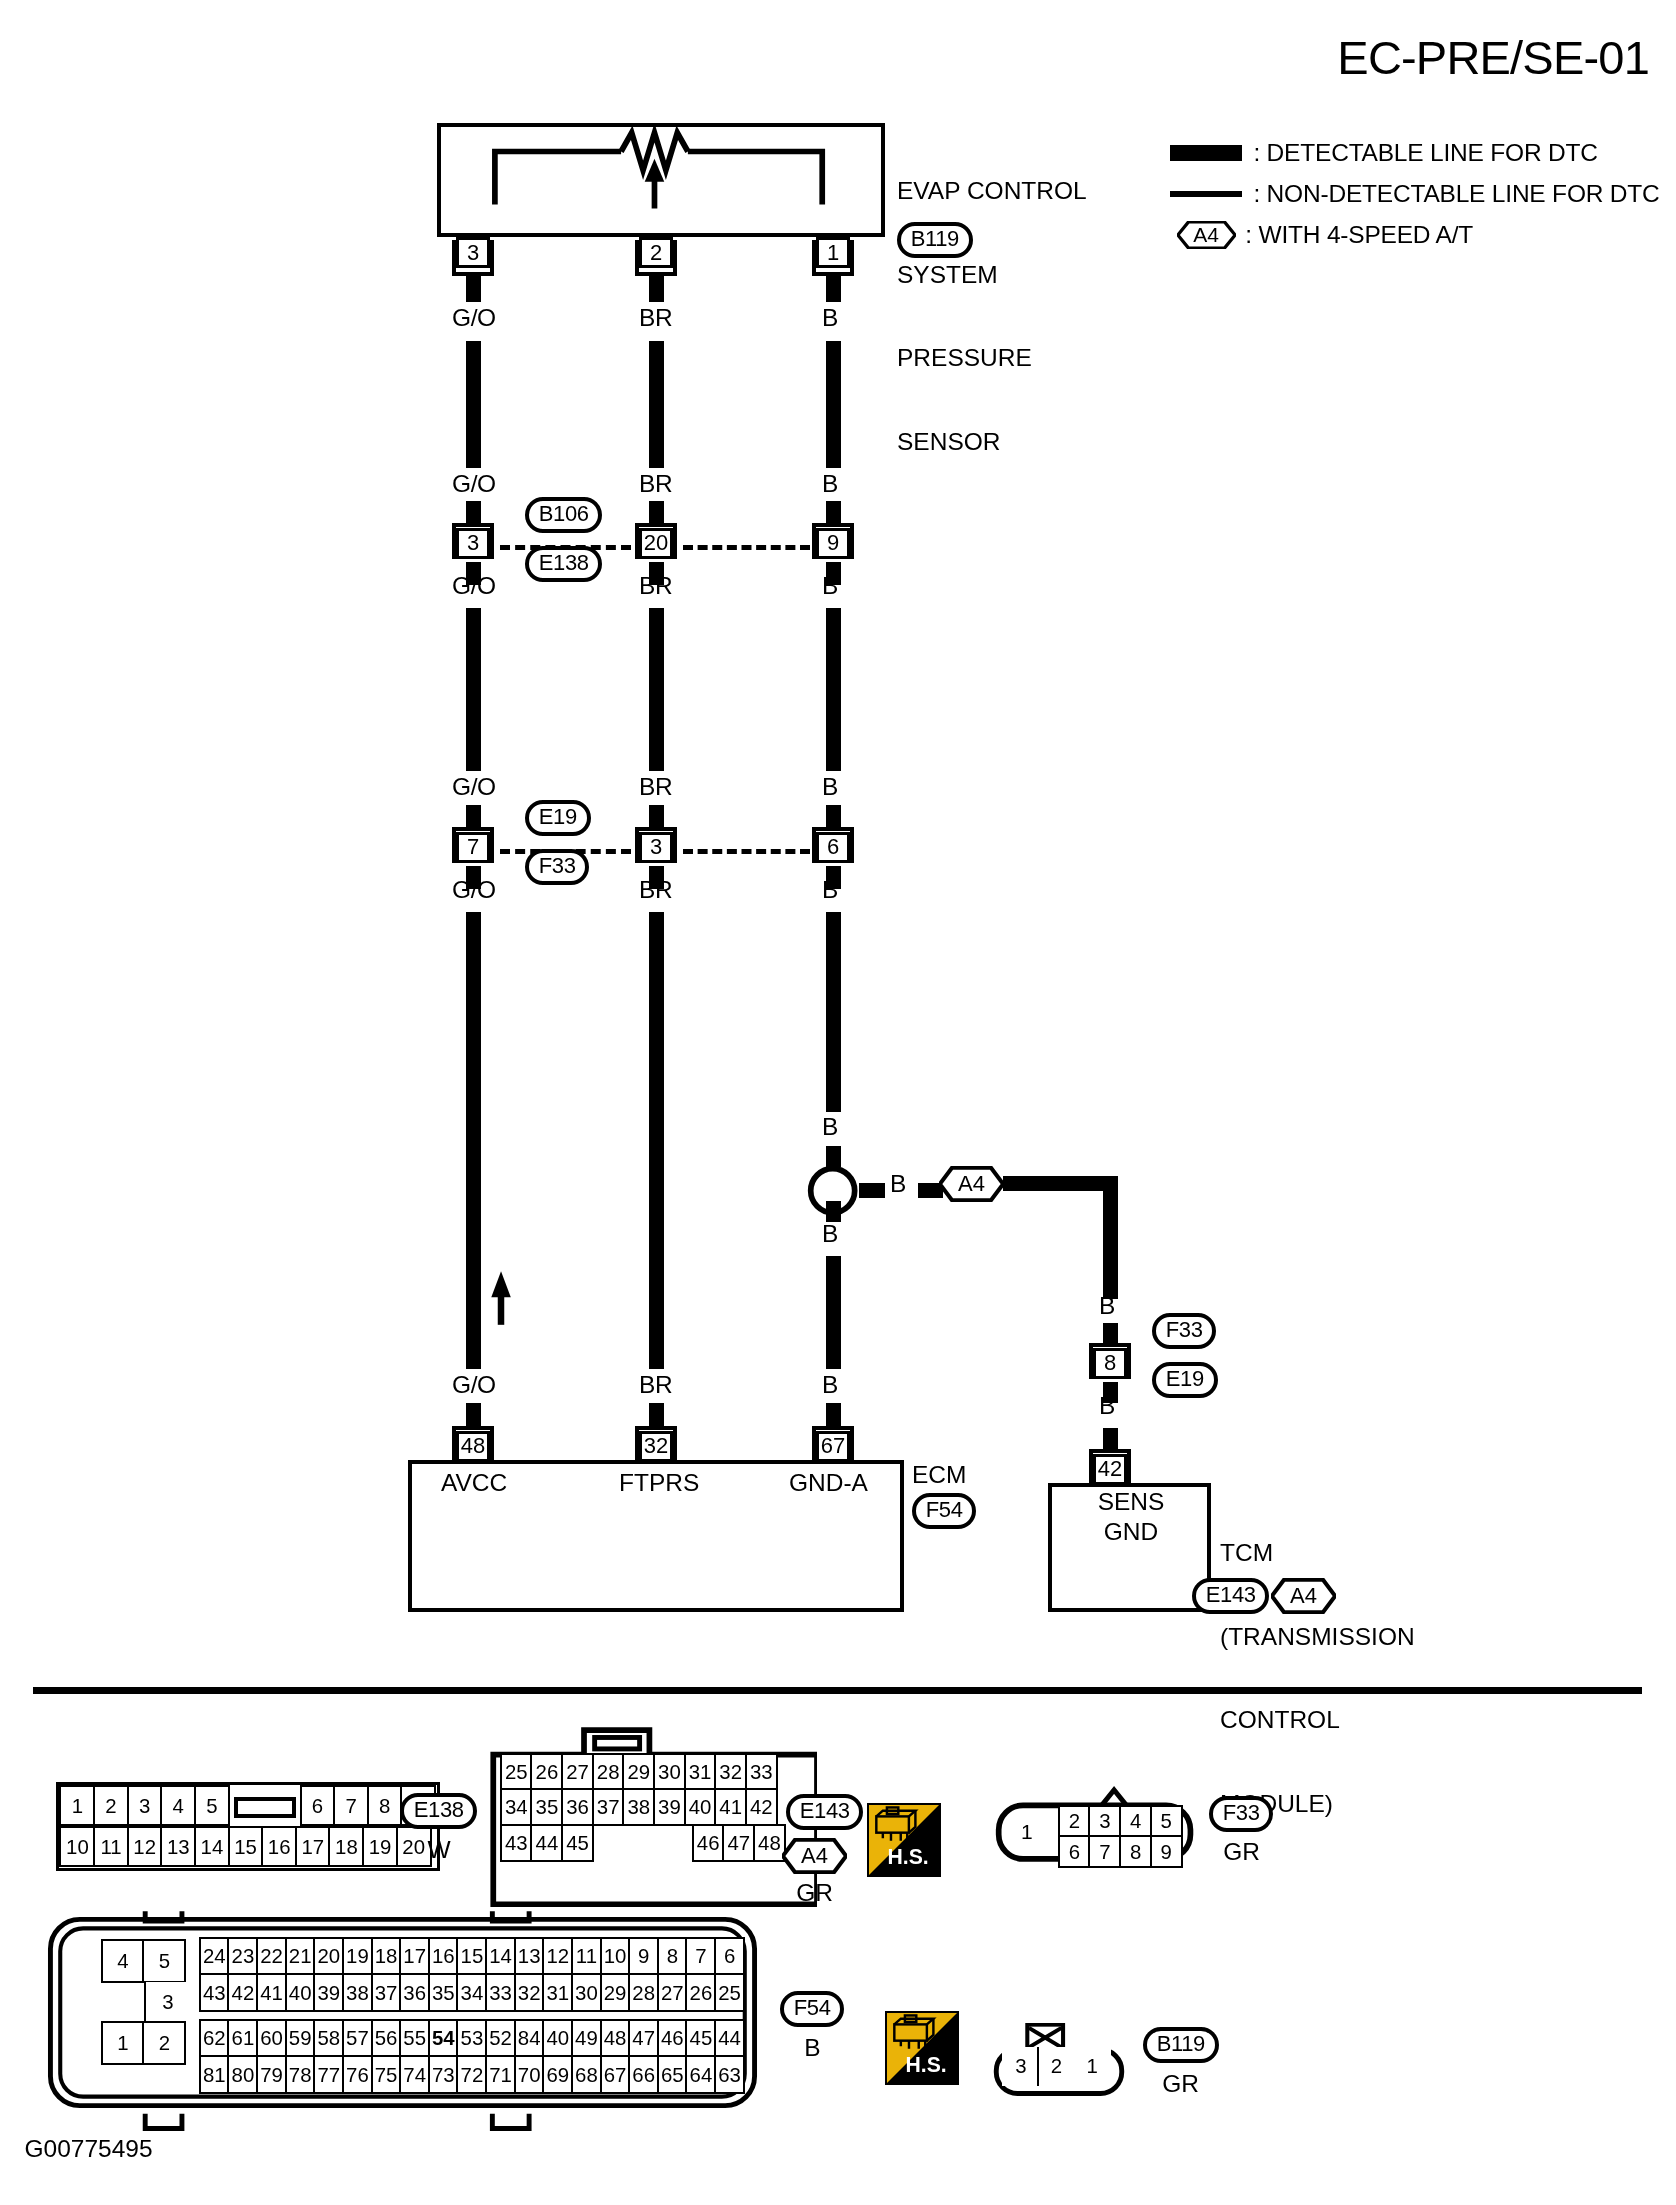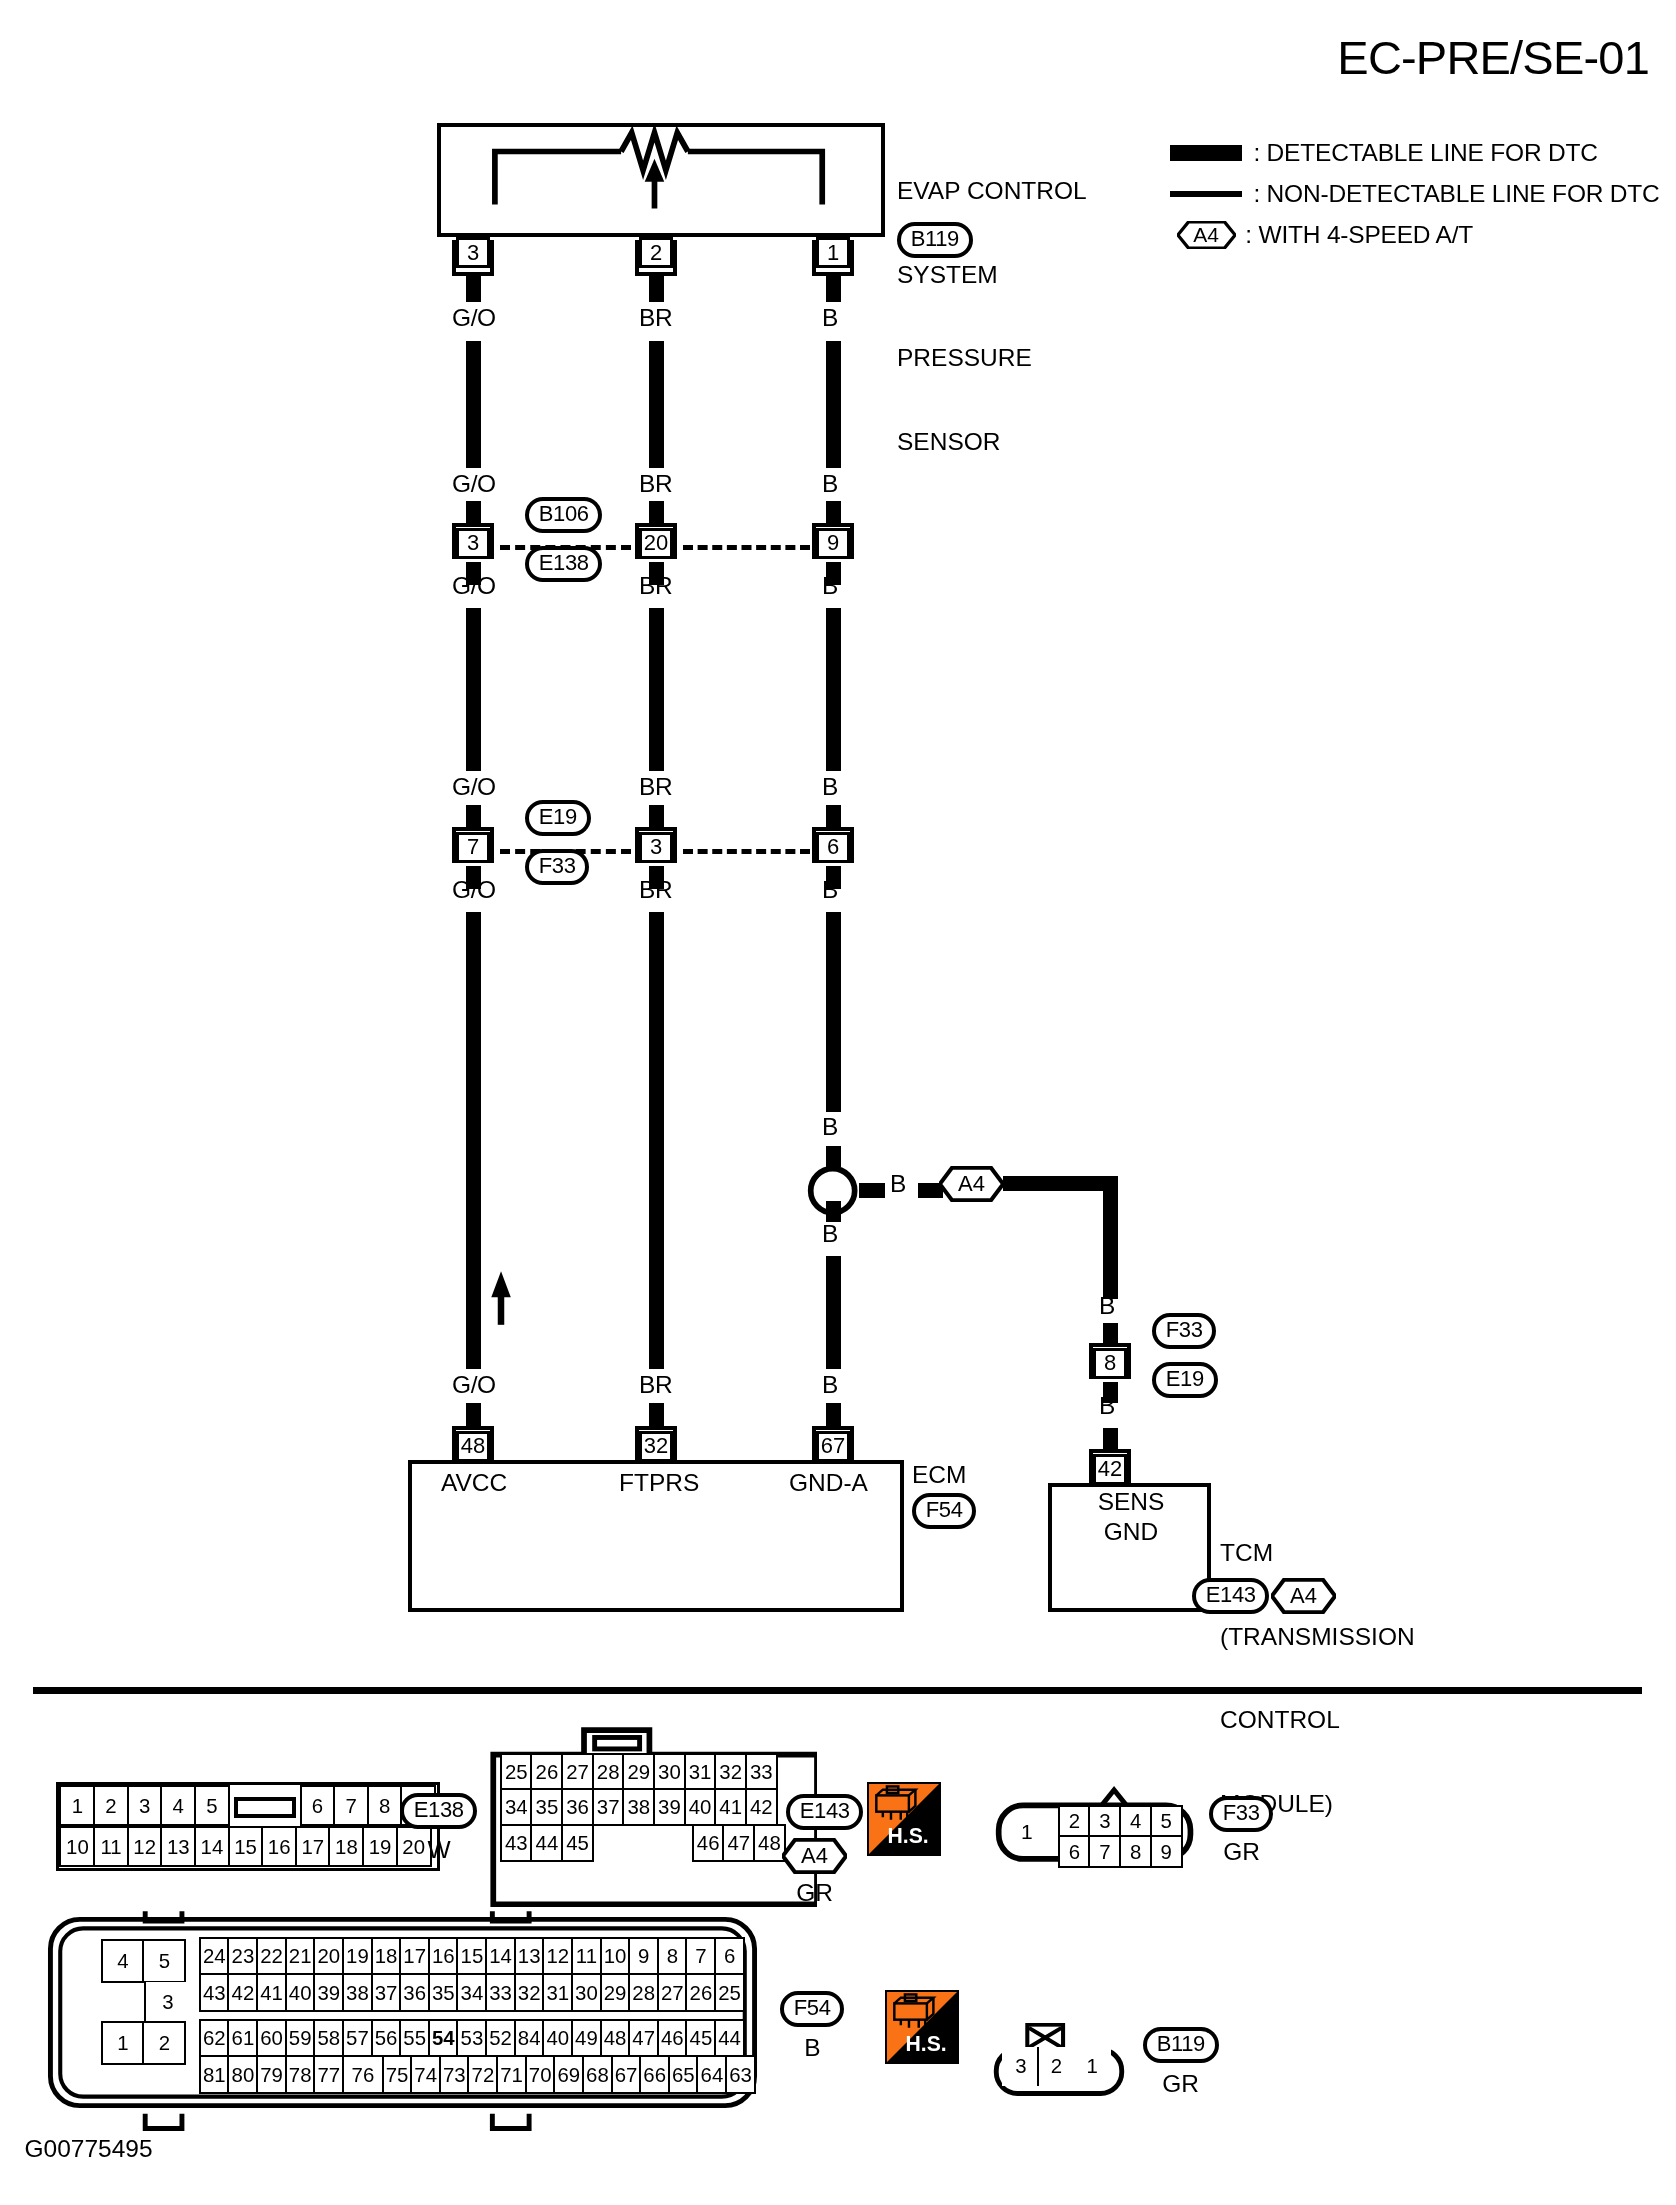--- a/index.html
+++ b/index.html
@@ -61,21 +61,21 @@
 
   
   .cells{display:flex;}
   .cell{
     border:2.5px solid #000;box-sizing:border-box;background:#fff;
     display:flex;align-items:center;justify-content:center;
     font-size:20.4px;line-height:1;margin:-1.2px;
   }
   .hr-sep{position:absolute;background:#000;}
 
-  .hsicon{position:absolute;width:70px;height:70px;border:2.5px solid #000;background:#f97316;overflow:hidden;}
+  .hsicon{position:absolute;width:70px;height:70px;border:2.5px solid #000;background:#eab308;overflow:hidden;margin-top:21px;}
   .conn-code{position:absolute;font-size:24.5px;text-align:center;}
 </style>
 </head>
 <body>
 
 <div class="abs txt" id="title">EC-PRE/SE-01</div>
 
 <div class="abs" style="left:1170px;top:139px;">
   <div class="leg-row" style="margin-bottom:13px;">
     <div class="leg-thick"></div>
@@ -506,21 +506,21 @@
       <div class="cell" style="width: 31px; height: 39px;">46</div>
       <div class="cell" style="width: 31px; height: 39px;">45</div>
       <div class="cell" style="width: 31px; height: 39px;">44</div>
     </div>
   <div class="cells" id="f54r4">
       <div class="cell" style="width: 31px; height: 39px;">81</div>
       <div class="cell" style="width: 31px; height: 39px;">80</div>
       <div class="cell" style="width: 31px; height: 39px;">79</div>
       <div class="cell" style="width: 31px; height: 39px;">78</div>
       <div class="cell" style="width: 31px; height: 39px;">77</div>
-      <div class="cell" style="width: 42px; height: 39px;">76</div>
+      <div class="cell" style="width: 31px; height: 39px;">76</div>
       <div class="cell" style="width: 31px; height: 39px;">75</div>
       <div class="cell" style="width: 31px; height: 39px;">74</div>
       <div class="cell" style="width: 31px; height: 39px;">73</div>
       <div class="cell" style="width: 31px; height: 39px;">72</div>
       <div class="cell" style="width: 31px; height: 39px;">71</div>
       <div class="cell" style="width: 31px; height: 39px;">70</div>
       <div class="cell" style="width: 31px; height: 39px;">69</div>
       <div class="cell" style="width: 31px; height: 39px;">68</div>
       <div class="cell" style="width: 31px; height: 39px;">67</div>
       <div class="cell" style="width: 31px; height: 39px;">66</div>

